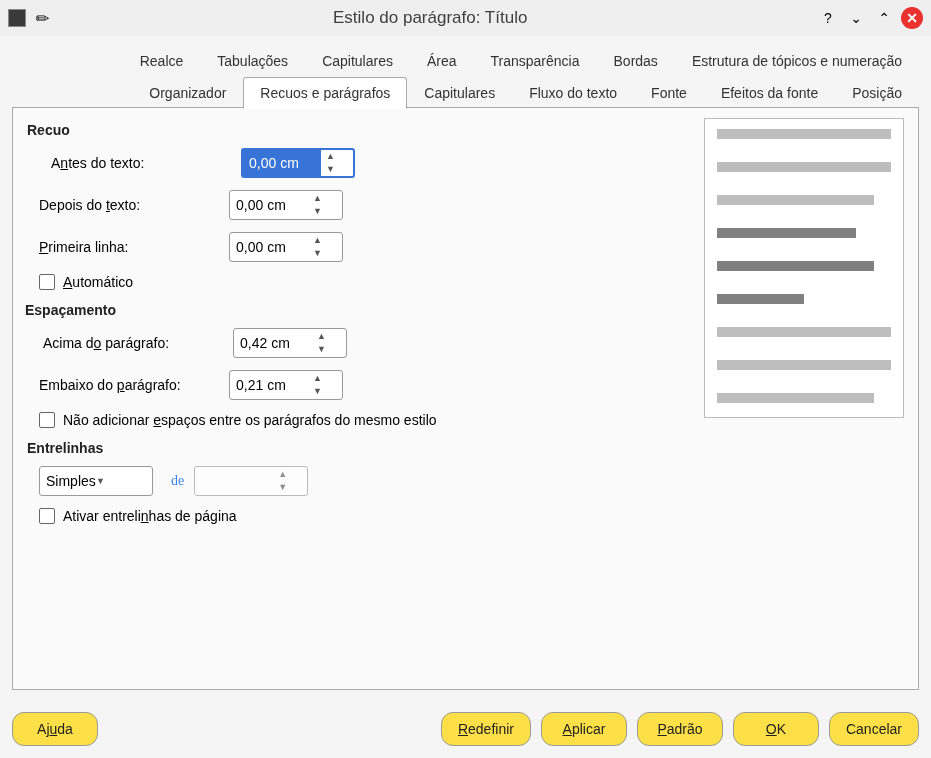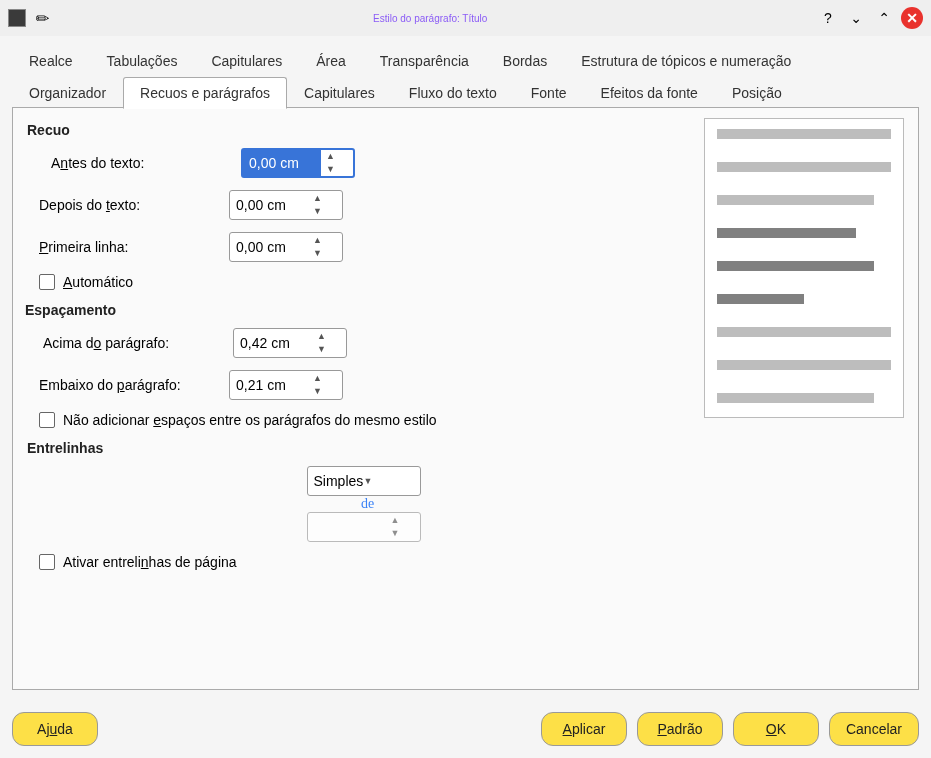--- a/index.html
+++ b/index.html
@@ -1,28 +1,28 @@
 <!DOCTYPE html>
 <html><head>
 <meta charset="utf-8">
 <style>
 * { box-sizing: border-box; margin: 0; padding: 0; font-family: sans-serif; font-size: 14px; }
 body { background: #f5f5f5; width: 931px; height: 758px; overflow: hidden; }
 
 .titlebar { display: flex; align-items: center; height: 36px; padding: 0 8px; background: #efefef; }
 .titlebar .app-icon { width: 18px; height: 18px; background: #3a3a3a; border: 1px solid #888; margin-right: 4px; }
 .titlebar .pin-icon { margin-left: 6px; transform: rotate(-45deg); font-size: 16px; }
-.titlebar .title { flex: 1; text-align: center; font-size: 10px; color: #8b5cf6; }
+.titlebar .title { flex: 1; text-align: center; font-size: 17px; color: #404040; }
 .titlebar .ctrl { width: 22px; height: 22px; display: flex; align-items: center; justify-content: center; margin-left: 6px; cursor: pointer; }
 .titlebar .close { background: #e9322d; border-radius: 50%; color: #fff; font-weight: bold; }
 
 .dialog-body { padding: 8px 12px 12px 12px; display: flex; flex-direction: column; height: calc(100% - 36px); }
 
 .tabs-wrap { position: relative; }
-.tab-row { display: flex; gap: 0; }
+.tab-row { display: flex; gap: 0; justify-content: flex-end; }
 .tab { padding: 7px 16px; border: 1px solid transparent; cursor: pointer; color: #333; white-space: nowrap; }
 .tab.active { background: #fff; border: 1px solid #aaa; border-bottom: 1px solid #fff; position: relative; z-index: 2; border-radius: 3px 3px 0 0; }
 .tab-row.top .tab { position: relative; top: 1px; }
 .tab-row.bottom .tab { position: relative; top: 1px; }
 
 .panel { border: 1px solid #aaa; background: #fafafa; flex: 1; padding: 10px 14px; display: flex; gap: 16px; position: relative; margin-top: -1px; z-index: 1; }
 .fields-col { flex: 1; }
 .preview-col { width: 200px; border: 1px solid #bbb; background: #fff; padding: 10px 12px; height: 300px; display: flex; flex-direction: column; gap: 23px; }
 .pv-line { height: 10px; background: #bdbdbd; }
 .pv-line.dark { background: #808080; }
@@ -153,21 +153,21 @@
         </div>
       </div>
 
       <div class="chk-row">
         <div class="chk"></div>
         <span>Não adicionar <u class="mn">e</u>spaços entre os parágrafos do mesmo estilo</span>
       </div>
 
       <div class="group-title">Entrelinhas</div>
 
-      <div class="row" style="margin-left:12px;flex-direction:column;">
+      <div class="row" style="margin-left:12px;">
         <div class="select">
           <span>Simples</span>
           <span class="sarrow">▼</span>
         </div>
         <span class="de-label">de</span>
         <div class="spin" style="opacity:.65;">
           <input disabled="" value="" style="">
           <div class="arrows">
               <div class="arrow">▲</div>
               <div class="arrow">▼</div>
@@ -190,18 +190,19 @@
       <div class="pv-line dark" style="width:50%"></div>
       <div class="pv-line"></div>
       <div class="pv-line"></div>
       <div class="pv-line" style="width:90%"></div>
     </div>
   </div>
 
   <div class="footer">
     <button class="btn">Aj<u class="mn">u</u>da</button>
     <div class="spacer"></div>
+    <button class="btn"><u class="mn">R</u>edefinir</button>
     <button class="btn"><u class="mn">A</u>plicar</button>
     <button class="btn"><u class="mn">P</u>adrão</button>
     <button class="btn"><u class="mn">O</u>K</button>
     <button class="btn">Cancelar</button>
   </div>
 </div>
 
 </body></html>

